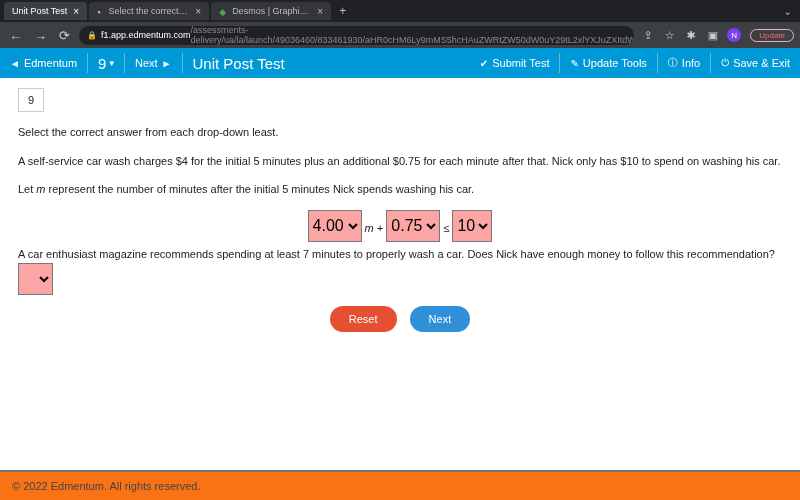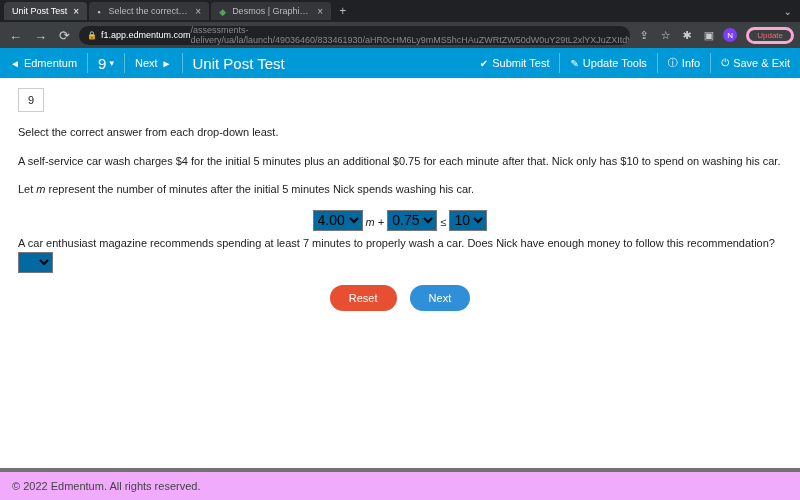--- a/index.html
+++ b/index.html
@@ -11,40 +11,40 @@
 .tab-icon{width:8px;height:8px;display:inline-block}
 .new-tab{color:#bbb;padding:0 6px;font-size:12px}
 .browser-chev{color:#bbb;padding:0 4px;font-size:10px}
 .addr-bar{background:#3c4043;height:26px;display:flex;align-items:center;padding:0 6px;gap:6px}
 .nav-btn{color:#ccc;font-size:13px;padding:0 3px;cursor:pointer}
 .url-box{flex:1;background:#202124;border-radius:12px;height:19px;display:flex;align-items:center;padding:0 8px;color:#888;font-size:9px;overflow:hidden}
 .url-box .lock{color:#aaa;margin-right:4px;font-size:8px}
 .url-box .domain{color:#fff}
 .ext-icon{color:#ccc;font-size:11px;padding:0 3px}
 .avatar{width:14px;height:14px;border-radius:50%;background:#7b3ff2;font-size:8px;display:flex;align-items:center;justify-content:center;color:#fff}
-.upd-btn{border:3px solid #f9a8d4;color:#ef6d6d;border-radius:10px;padding:1px 8px;font-size:8px;margin-left:3px}
+.upd-btn{border:1px solid #f9a8d4;color:#ef6d6d;border-radius:10px;padding:1px 8px;font-size:8px;margin-left:3px}
 .toolbar{background:#0099d8;height:30px;display:flex;align-items:center;color:#fff;font-size:11px}
 .tb-btn{padding:0 10px;height:100%;display:flex;align-items:center;gap:4px;cursor:pointer}
 .tb-sep{width:1px;height:20px;background:rgba(255,255,255,.35)}
 .qnum-drop{font-size:15px;font-weight:500;padding:0 10px;height:100%;display:flex;align-items:center;cursor:pointer}
 .page-title{font-size:15px;font-weight:400;padding-left:10px}
 .tb-spacer{flex:1}
 .tb-icon{font-size:10px}
 .content{padding:10px 18px;background:#fff;color:#222}
 .q-badge{display:inline-block;border:1px solid #ccc;padding:5px 9px;font-size:11px;margin-bottom:12px;background:#fff}
 .body{font-size:11px;line-height:1.6}
 .body p{margin-bottom:11px}
 .italic{font-style:italic}
 .inequality-wrap{text-align:center;margin:4px 0}
-select{font-size:14px;height:21px;border:1px solid #777;background:#0369a1}
+select{font-size:16px;height:32px;border:1px solid #777;background:#fca5a5}
 .btn-row{text-align:center;}
 .pill{border:none;border-radius:14px;padding:7px 19px;color:#fff;font-size:11px;cursor:pointer;margin:0 5px}
 .pill.reset{background:#e64f31}
 .pill.next{background:#2f8fd9}
-.footer{position:absolute;bottom:0;left:0;right:0;border-top:4px solid #737373;padding:8px 12px;color:#444;font-size:11px;background:#f0abfc}
+.footer{position:absolute;bottom:0;left:0;right:0;border-top:2px solid #737373;padding:8px 12px;color:#444;font-size:11px;background:#f97316}
 </style>
 </head>
 <body>
 
 <div class="browser-top">
   <div class="tab active">
     <span>Unit Post Test</span>
     <span class="tab-close">×</span>
   </div>
   <div class="tab">

